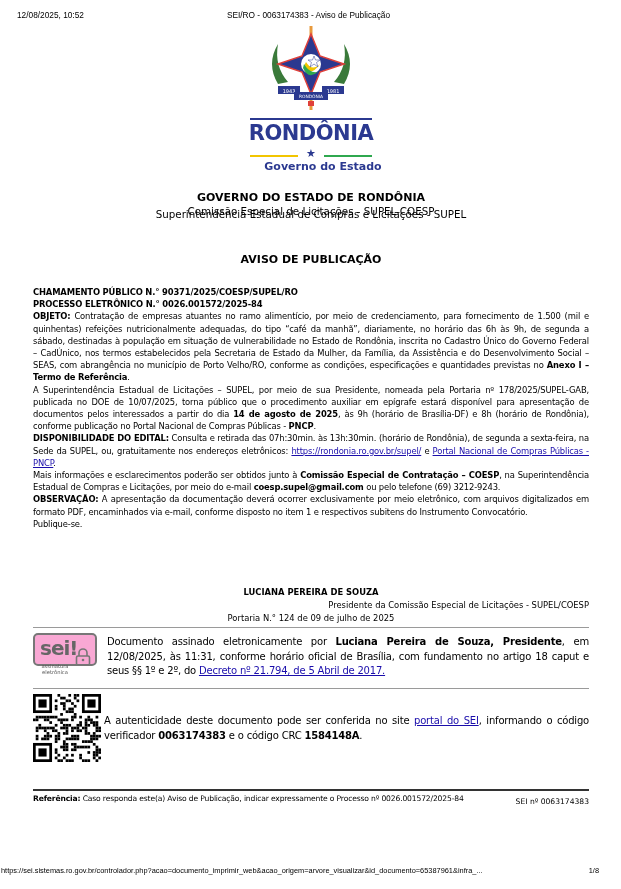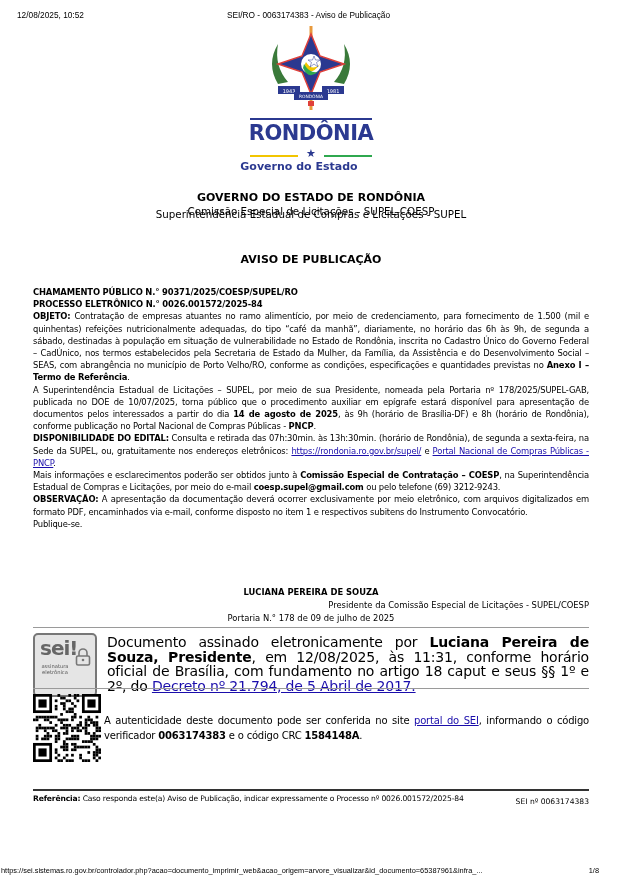--- a/index.html
+++ b/index.html
@@ -13,21 +13,21 @@
   .print-footer .page { position: absolute; right: 22px; }
 
   .logo { position: absolute; left: 248px; top: 24px; width: 126px; height: 156px; }
   .brand-line { position: absolute; left: 250px; top: 118px; width: 122px; height: 2px; background: #2b3990; }
   .brand-name { position: absolute; left: 248px; top: 121px; width: 126px; text-align: center;
                 font-family: "DejaVu Sans", sans-serif; font-weight: bold; font-size: 21px; color: #2b3990; letter-spacing: -0.5px; }
   .brand-sub-line { position: absolute; top: 155px; height: 2px; }
   .brand-sub-line.yellow { left: 250px; width: 48px; background: #f2c500; }
   .brand-sub-line.green { left: 324px; width: 48px; background: #2fa84f; }
   .brand-star { position: absolute; left: 302px; top: 147px; width: 18px; text-align: center; font-size: 11px; color: #2b3990; }
-  .brand-gov { position: absolute; left: 236px; top: 160px; width: 126px; text-align: center;
+  .brand-gov { position: absolute; left: 260px; top: 160px; width: 126px; text-align: center;
                font-family: "DejaVu Sans", sans-serif; font-weight: bold; font-size: 11px; color: #2b3990; }
 
   .doc { position: absolute; left: 33px; top: 0; width: 556px; font-family: "DejaVu Sans", sans-serif; }
   .center-head { position: absolute; left: 0; width: 556px; text-align: center; }
   .h-gov { top: 191px; font-size: 11px; font-weight: bold; }
   .h-sup { top: 208px; font-size: 10.3px; }
   .h-com { top: 205px; font-size: 10.3px; }
   .h-aviso { top: 253px; font-size: 11px; font-weight: bold; }
 
   .body-text { position: absolute; left: 0; top: 286px; width: 556px; font-size: 8.4px; line-height: 12.2px;
@@ -36,25 +36,25 @@
   .body-text b { font-weight: bold; }
   .body-text a, .sig a, .auth a { color: #1a0dab; text-decoration: underline; }
   .date-line { text-align: right !important; margin-top: 6px !important; }
 
   .signer { position: absolute; left: 0; width: 556px; text-align: center; font-size: 8.4px; }
   .signer.name { top: 587px; font-weight: bold; }
   .signer.role { top: 600px; text-align: right; }
   .signer.port { top: 613px; }
 
   .sep { position: absolute; left: 33px; width: 556px; height: 1px; background: #9a9a9a; }
-  .sig-badge { position: absolute; left: 33px; top: 633px; width: 64px; height: 64px; border: 2px solid #777; border-radius: 5px; box-sizing: border-box; background: #e5e5e5; }
+  .sig-badge { position: absolute; left: 33px; top: 633px; width: 64px; height: 33px; border: 2px solid #777; border-radius: 5px; box-sizing: border-box; background: #f9a8d4; }
   .sig-badge .sei { position: absolute; left: 5px; top: 1px; font-family: "DejaVu Sans", sans-serif; font-weight: bold; font-size: 20px; color: #666; letter-spacing: -1px; }
   .sig-badge .ass { position: absolute; left: 4px; top: 28px; font-size: 5.2px; line-height: 6px; color: #555; text-align: center; width: 32px; font-family: "DejaVu Sans", sans-serif; }
   .sig-badge .lock { position: absolute; left: 40px; top: 13px; width: 16px; height: 18px; }
-  .sig { position: absolute; left: 107px; top: 635px; width: 482px; font-size: 14px; line-height: 14.5px; text-align: justify; font-family: "DejaVu Sans", sans-serif; letter-spacing: -0.2px; }
+  .sig { position: absolute; left: 107px; top: 635px; width: 482px; font-size: 10px; line-height: 14.5px; text-align: justify; font-family: "DejaVu Sans", sans-serif; letter-spacing: -0.2px; }
   .sig b { font-weight: bold; }
 
   .qr { position: absolute; left: 33px; top: 694px; width: 68px; height: 68px; }
   .auth { position: absolute; left: 104px; top: 714px; width: 485px; font-size: 10px; line-height: 14.5px; text-align: justify; font-family: "DejaVu Sans", sans-serif; letter-spacing: -0.2px; }
   .auth b { font-weight: bold; }
 
   .ref-line { position: absolute; left: 33px; top: 789px; width: 556px; height: 2px; background: #333; }
   .ref { position: absolute; left: 33px; top: 794px; width: 440px; font-size: 7.6px; line-height: 10px; font-family: "DejaVu Sans", sans-serif; letter-spacing: -0.15px; }
   .ref b { font-weight: bold; }
   .ref-sei { position: absolute; right: 32px; top: 797px; font-size: 7.6px; font-family: "DejaVu Sans", sans-serif; }
@@ -103,21 +103,21 @@
     <p><b>OBJETO:</b><span> Contratação de empresas atuantes no ramo alimentício, por meio de credenciamento, para fornecimento de 1.500 (mil e quinhentas) refeições nutricionalmente adequadas, do tipo “café da manhã”, diariamente, no horário das 6h às 9h, de segunda a sábado, destinadas à população em situação de vulnerabilidade no Estado de Rondônia, inscrita no Cadastro Único do Governo Federal – CadÚnico, nos termos estabelecidos pela Secretaria de Estado da Mulher, da Família, da Assistência e do Desenvolvimento Social – SEAS, com abrangência no município de Porto Velho/RO, conforme as condições, especificações e quantidades previstas no </span><b>Anexo I – Termo de Referência</b><span>.</span></p>
     <p><span>A Superintendência Estadual de Licitações – SUPEL, por meio de sua Presidente, nomeada pela Portaria nº 178/2025/SUPEL-GAB, publicada no DOE de 10/07/2025, torna público que o procedimento auxiliar em epígrafe estará disponível para apresentação de documentos pelos interessados a partir do dia </span><b>14 de agosto de 2025</b><span>, às 9h (horário de Brasília-DF) e 8h (horário de Rondônia), conforme publicação no Portal Nacional de Compras Públicas - </span><b>PNCP</b><span>.</span></p>
     <p><b>DISPONIBILIDADE DO EDITAL:</b><span> Consulta e retirada das 07h:30min. às 13h:30min. (horário de Rondônia), de segunda a sexta-feira, na Sede da SUPEL, ou, gratuitamente nos endereços eletrônicos: </span><a>https://rondonia.ro.gov.br/supel/</a><span> e </span><a>Portal Nacional de Compras Públicas - PNCP</a><span>.</span></p>
     <p><span>Mais informações e esclarecimentos poderão ser obtidos junto à </span><b>Comissão Especial de Contratação – COESP</b><span>, na Superintendência Estadual de Compras e Licitações, por meio do e-mail </span><b>coesp.supel@gmail.com</b><span> ou pelo telefone (69) 3212-9243.</span></p>
     <p><b>OBSERVAÇÃO:</b><span> A apresentação da documentação deverá ocorrer exclusivamente por meio eletrônico, com arquivos digitalizados em formato PDF, encaminhados via e-mail, conforme disposto no item 1 e respectivos subitens do Instrumento Convocatório.</span></p>
     <p>Publique-se.</p>
   </div>
 
   <div class="signer name">LUCIANA PEREIRA DE SOUZA</div>
   <div class="signer role">Presidente da Comissão Especial de Licitações - SUPEL/COESP</div>
-  <div class="signer port">Portaria N.° 178 de 09 de julho de 2025</div>
+  <div class="signer port">Portaria N.° 124 de 09 de julho de 2025</div>
 </div>
 
 <div class="sep" style="top:627px"></div>
 <div class="sig-badge">
   <span class="sei">sei!</span>
   <div class="ass">
     <div>assinatura</div>
     <div>eletrônica</div>
   </div>
   <svg class="lock" viewBox="0 0 16 18">

